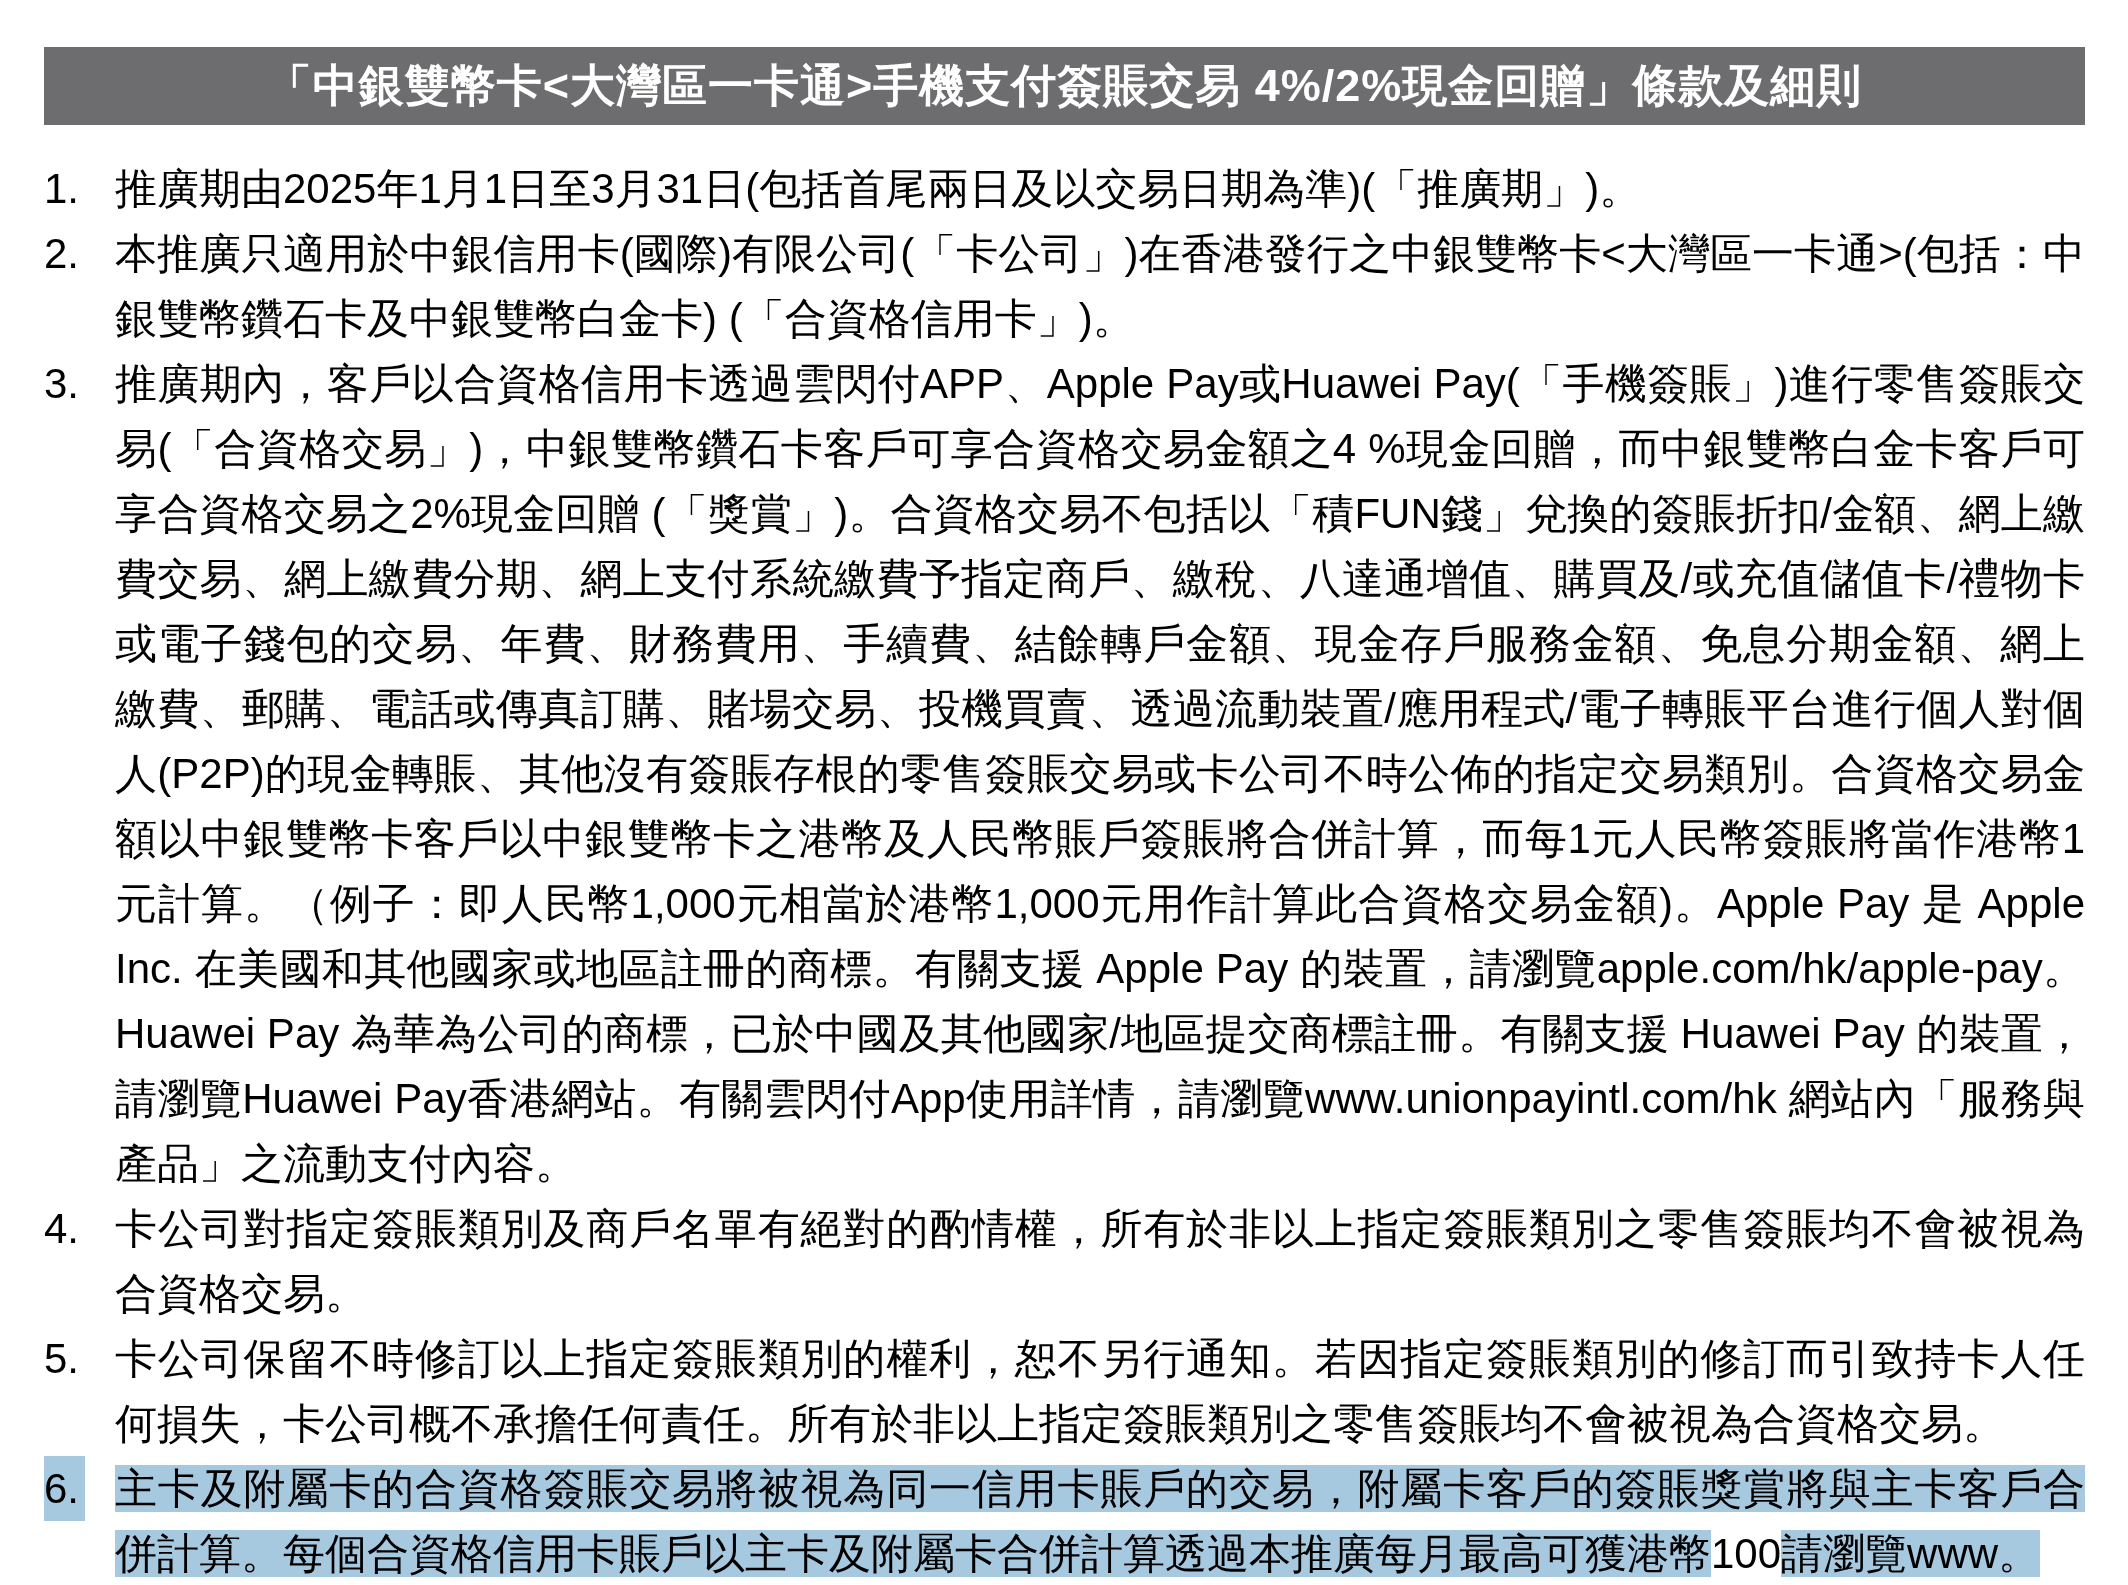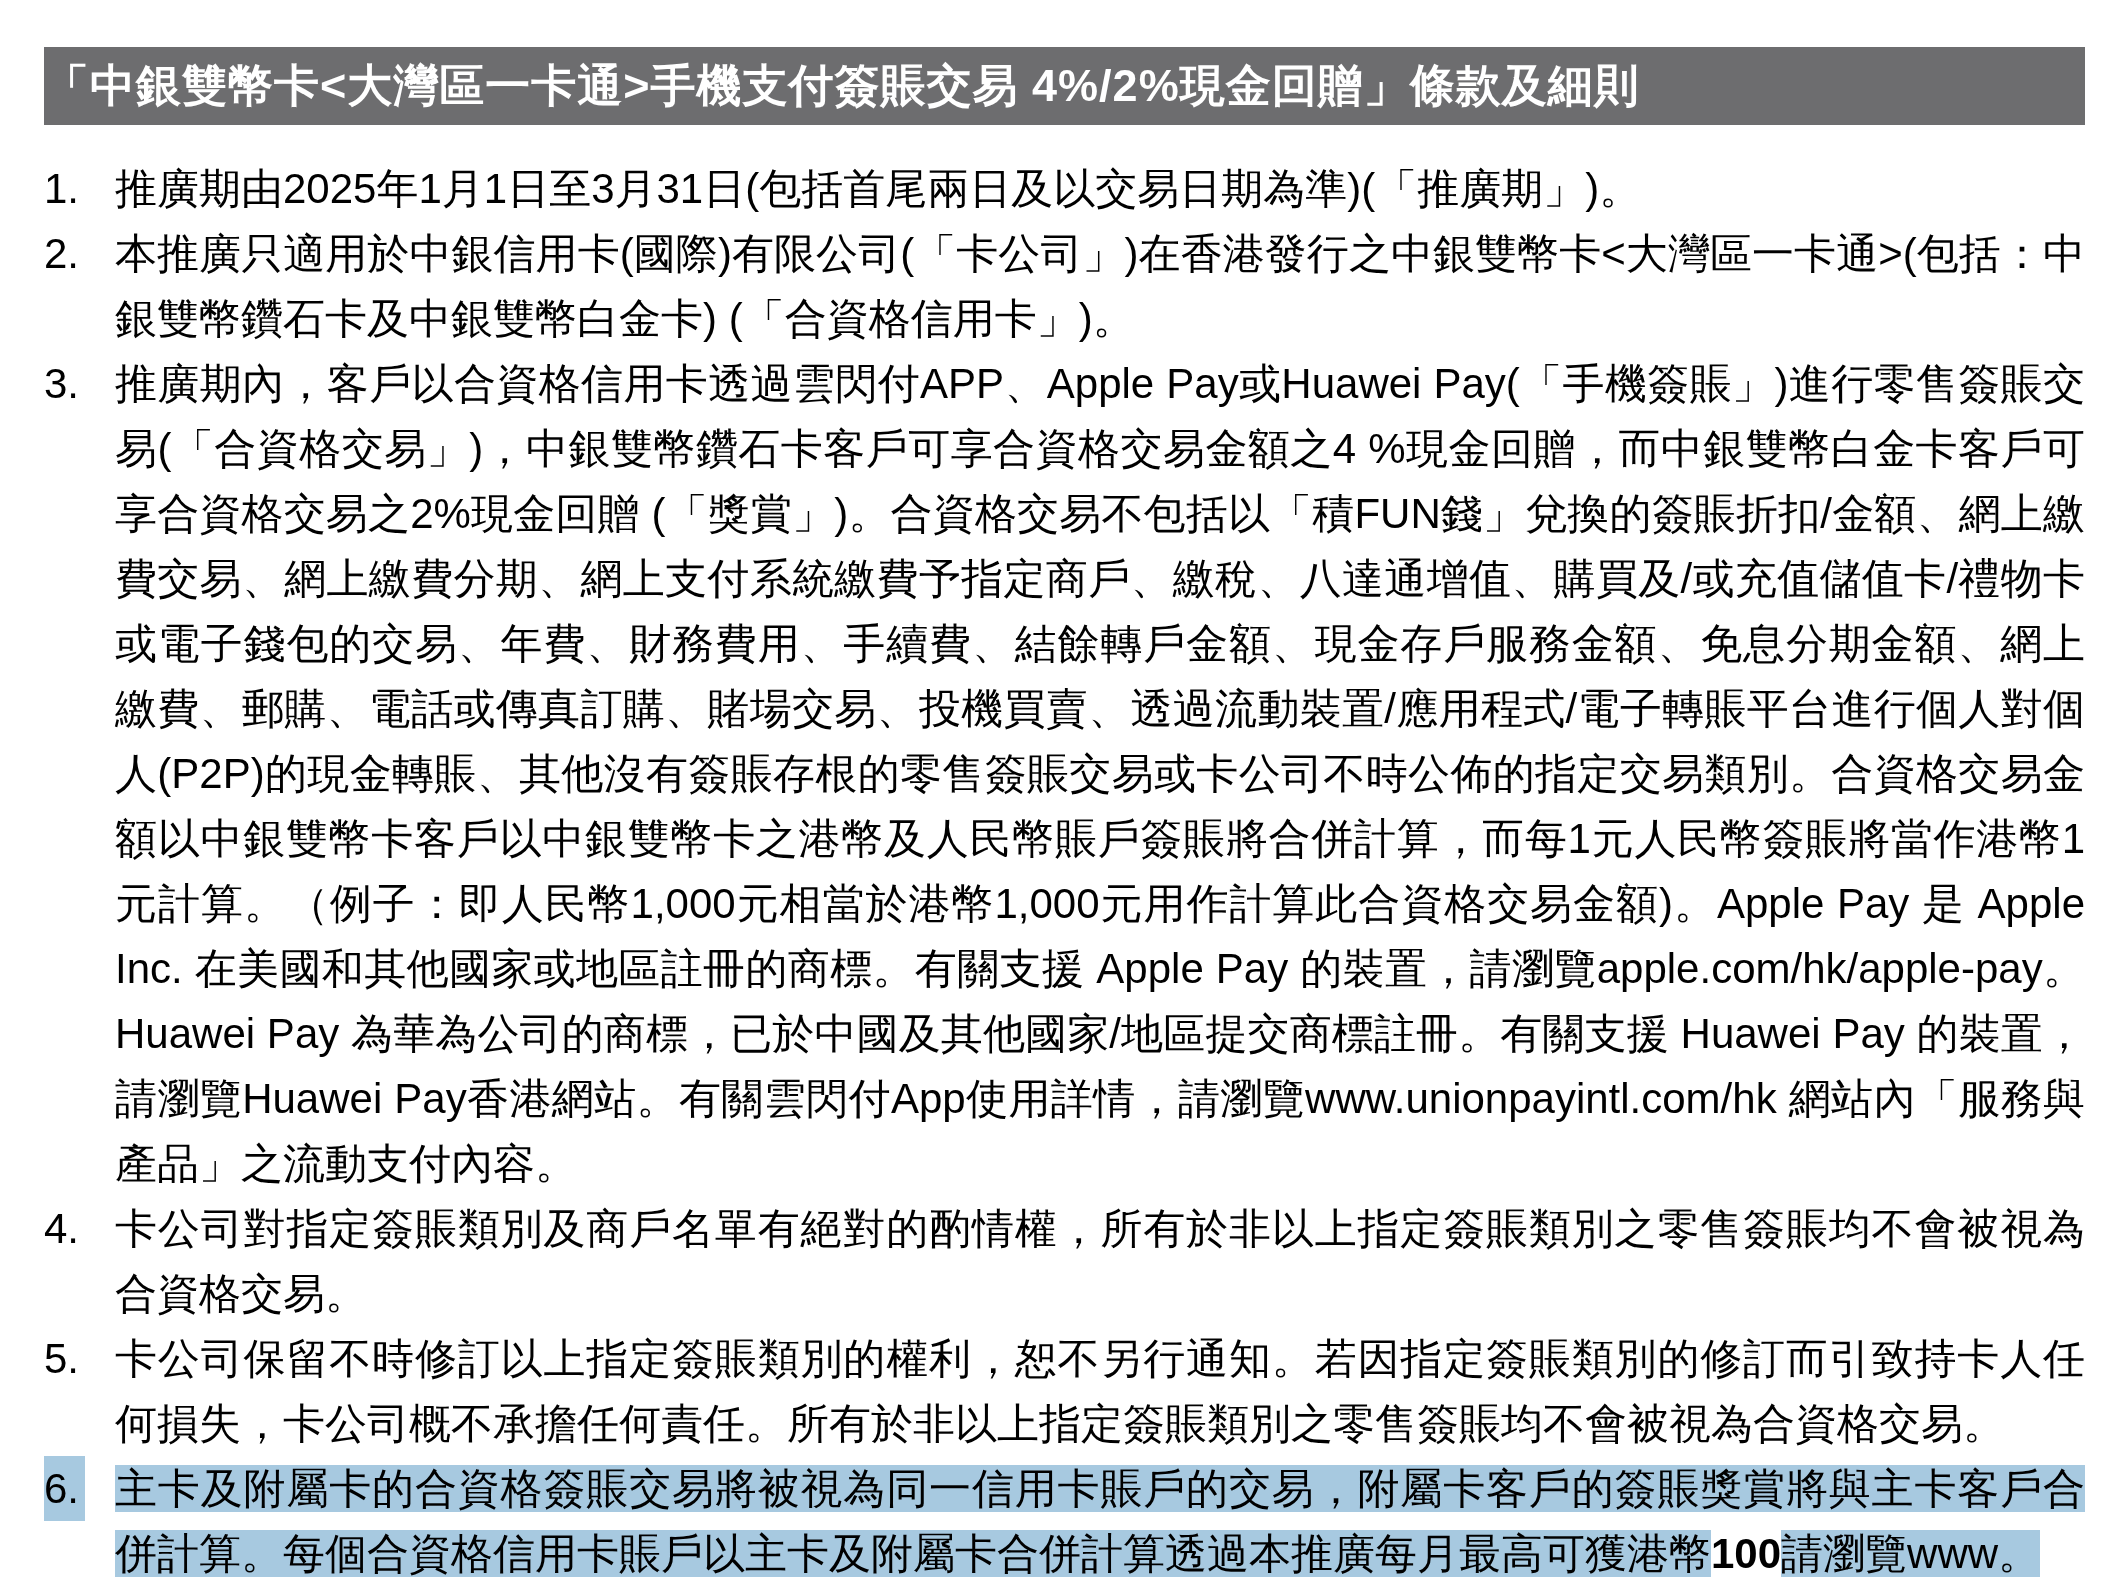--- a/index.html
+++ b/index.html
@@ -23,21 +23,21 @@
     height: 1585px;
     padding: 47px 43px 0 44px;
   }
   .title-bar {
     background: var(--title-bg);
     color: var(--title-text);
     font-weight: bold;
     font-size: 45px;
     height: 78px;
     line-height: 78px;
-    text-align: left;
+    text-align: center;
     letter-spacing: 1px;
     margin-bottom: 31px;
   }
   .terms {
     font-size: 42px;
     line-height: 65px;
     text-align: justify;
   }
   .item {
     display: flex;
@@ -55,21 +55,21 @@
     margin-left: 10px;
   }
   .hl {
     background: var(--highlight);
   }
   .num .hl {
     display: inline-block;
     padding-right: 6px;
   }
   .amount {
-    font-weight: bold;
+    font-weight: normal;
     background: var(--page-bg);
   }
 </style>
 </head>
 <body>
 
 <div class="page">
 
   <div class="title-bar">「中銀雙幣卡&lt;大灣區一卡通&gt;手機支付簽賬交易 4%/2%現金回贈」條款及細則</div>
 

